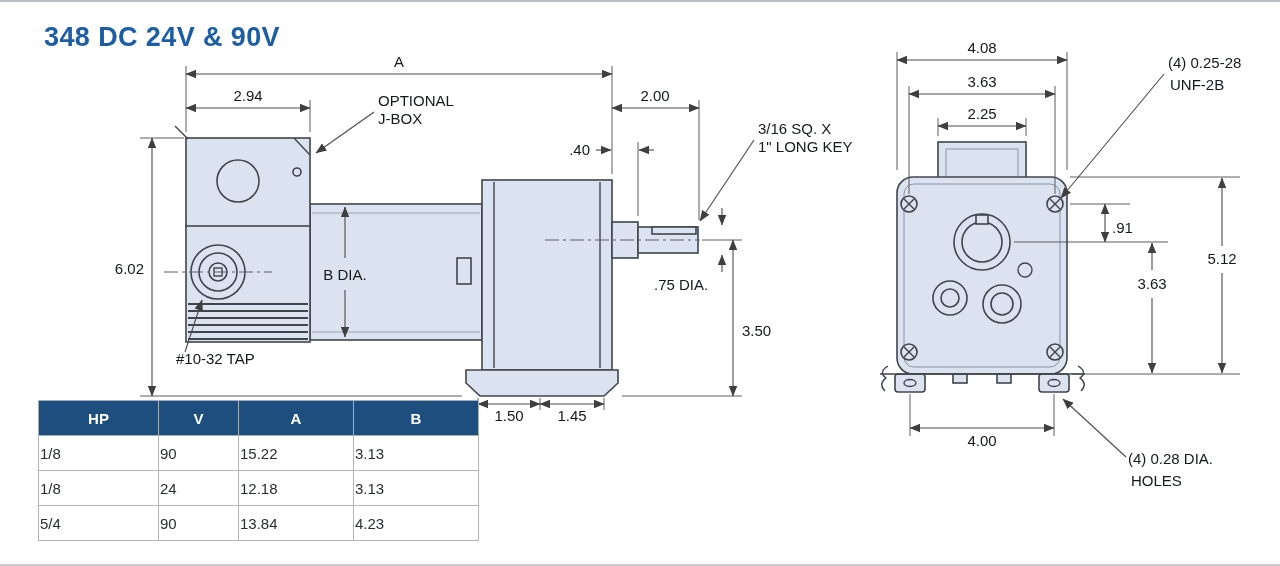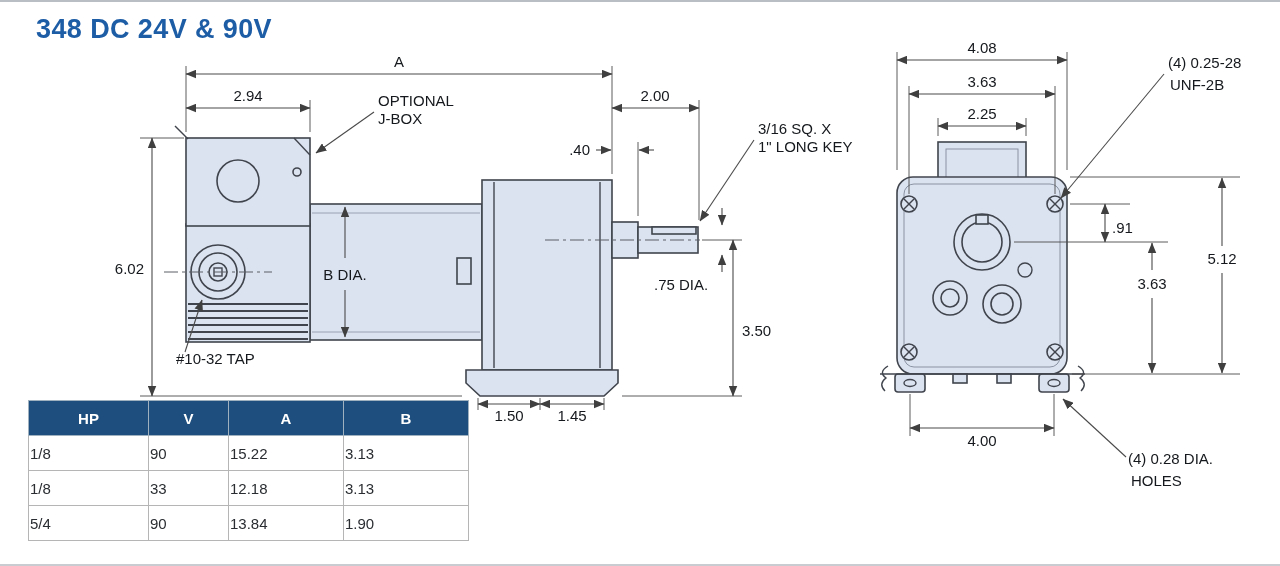--- a/index.html
+++ b/index.html
@@ -2,39 +2,39 @@
 <html><head>
 <meta charset="utf-8">
 <style>
   html,body{margin:0;padding:0;background:#ffffff;}
   .page{
     position:relative;width:1280px;height:566px;background:#ffffff;
     border-top:2px solid #b9bec4;border-bottom:2px solid #c9cdd2;
     font-family:"Liberation Sans",sans-serif;overflow:hidden;box-sizing:border-box;
   }
   .page-title{
-    position:absolute;left:36px;top:12px;margin:0;
+    position:absolute;left:36px;top:12px;margin:8px;
     font-size:27px;font-weight:bold;color:#1d5da6;letter-spacing:.4px;
     font-family:"Liberation Sans",sans-serif;
   }
   svg.drawing{position:absolute;left:0;top:0;}
   
   .obj{fill:#dce3f0;stroke:#40454d;stroke-width:1.6;}
   .objline{fill:none;stroke:#40454d;stroke-width:1.4;}
   .inner{fill:none;stroke:#8a93a3;stroke-width:1;}
   .fin{stroke:#40454d;stroke-width:2.2;}
   .thin{stroke:#98a2b4;stroke-width:1;}
   .dim{fill:none;stroke:#4a4a4a;stroke-width:1.1;}
   .ext{fill:none;stroke:#4a4a4a;stroke-width:0.9;}
   .cl{fill:none;stroke:#5a5f66;stroke-width:1;stroke-dasharray:14 4 3 4;}
   .arr2{marker-start:url(#arr);marker-end:url(#arr);}
   .arrE{marker-end:url(#arr);}
   text.lbl{font-family:"Liberation Sans",sans-serif;font-size:15px;fill:#15181c;}
   
-  .spec-table-wrap{position:absolute;left:28px;top:398px;width:440px;}
+  .spec-table-wrap{position:absolute;left:38px;top:398px;width:440px;}
   table.spec{border-collapse:collapse;width:440px;table-layout:fixed;background:#fff;}
   table.spec th{
     background:#1d4e7d;color:#ffffff;font-weight:bold;font-size:15px;
     border:1px solid #9fb0bf;height:32px;text-align:center;
   }
   table.spec td{
     border:1px solid #b5b5b5;height:32px;text-align:left;
     font-size:15px;color:#2a2d31;background:#ffffff;
   }
 </style>
@@ -280,27 +280,27 @@
       </thead>
       <tbody>
         <tr>
           <td>1/8</td>
           <td>90</td>
           <td>15.22</td>
           <td>3.13</td>
         </tr>
         <tr>
           <td>1/8</td>
-          <td>33</td>
+          <td>24</td>
           <td>12.18</td>
           <td>3.13</td>
         </tr>
         <tr>
           <td>5/4</td>
           <td>90</td>
           <td>13.84</td>
-          <td>1.90</td>
+          <td>4.23</td>
         </tr>
       </tbody>
     </table>
   </div>
 
 </div>
 
 </body></html>

